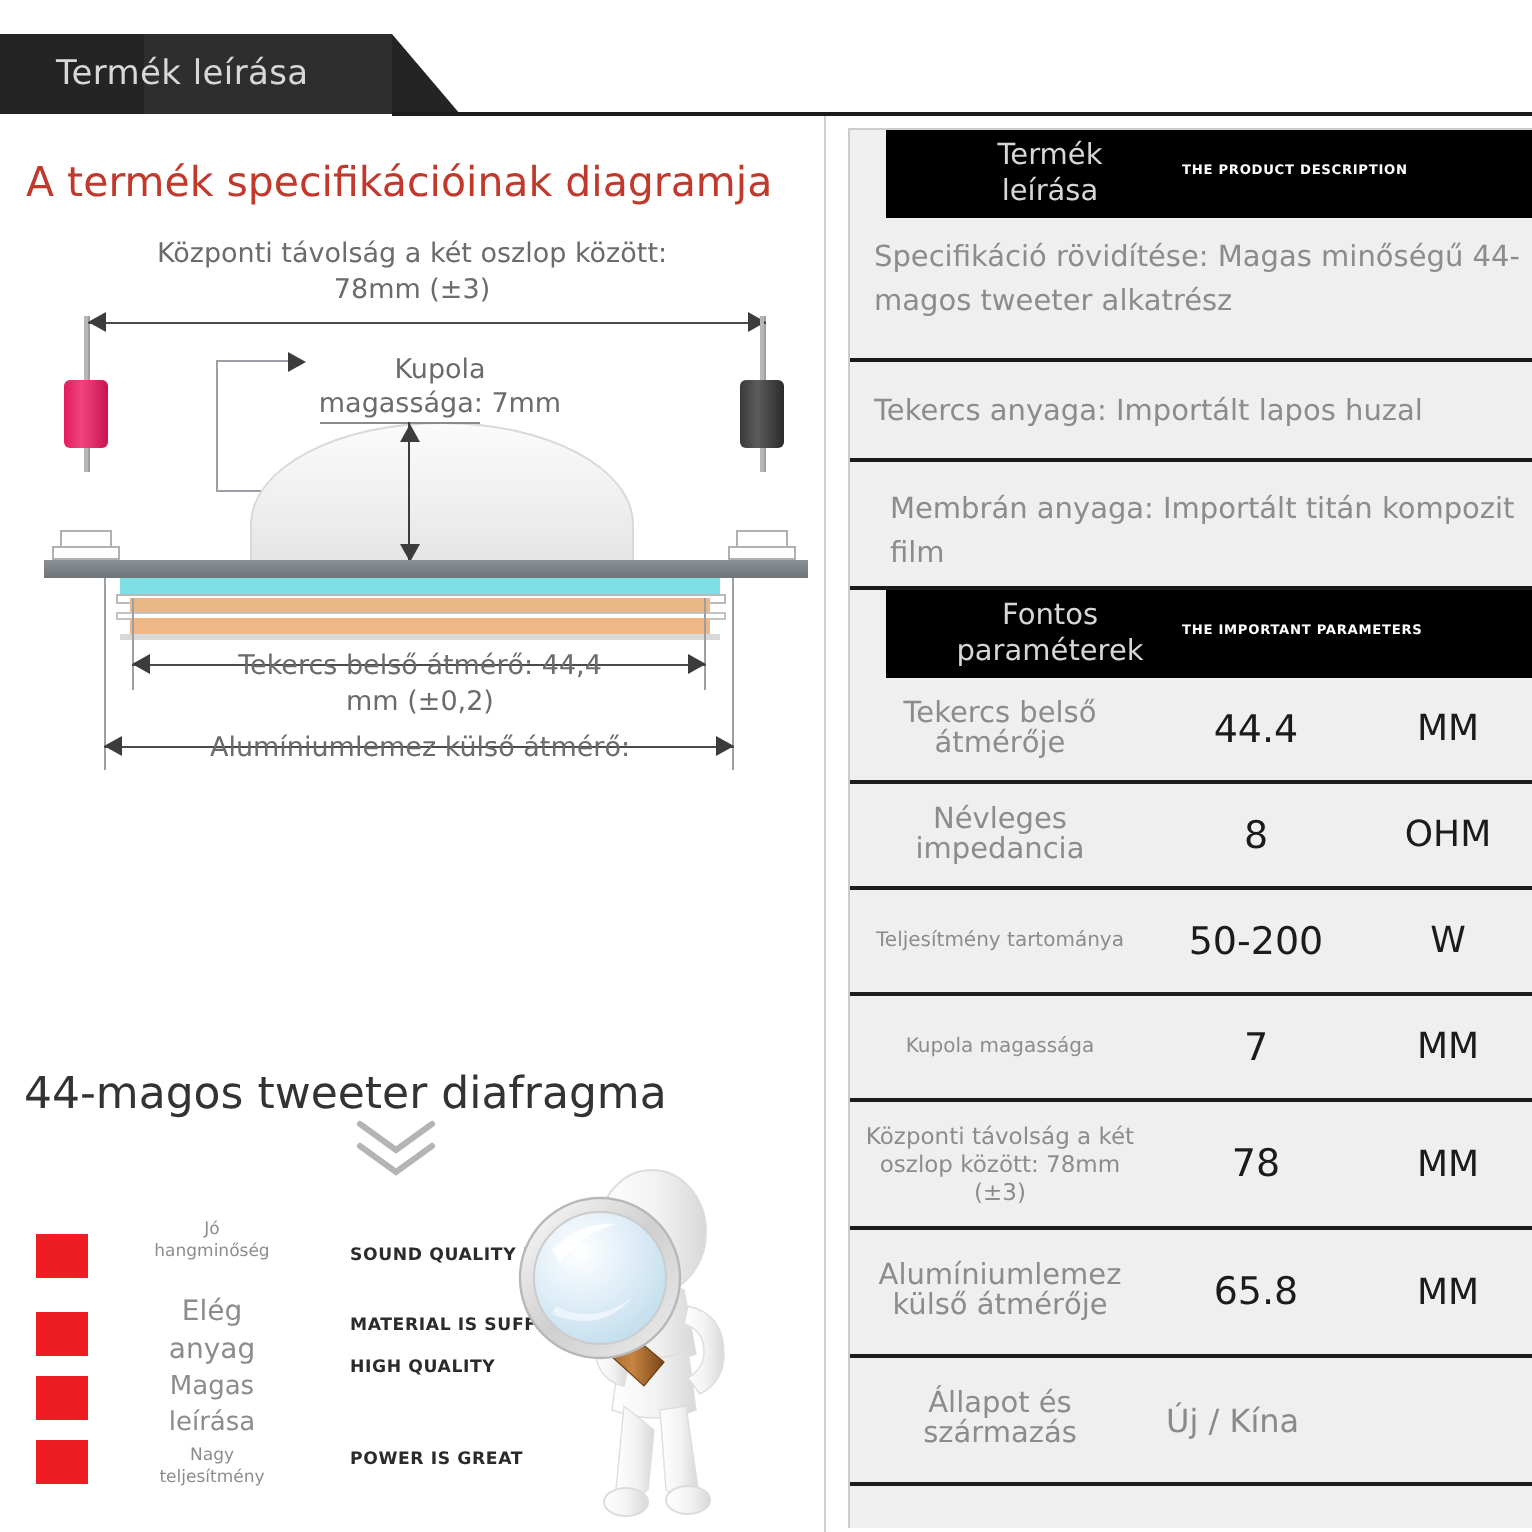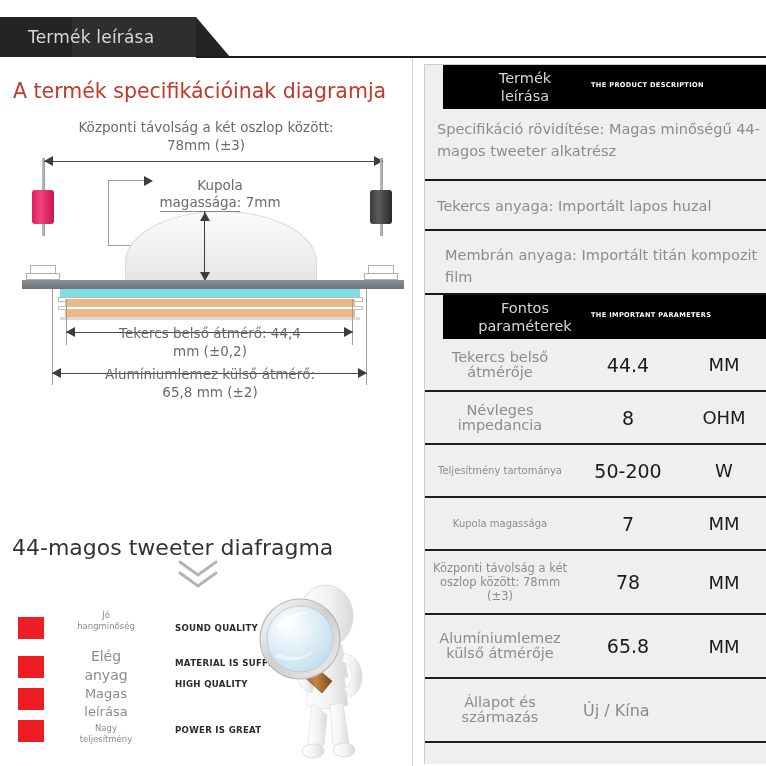--- a/index.html
+++ b/index.html
@@ -207,21 +207,20 @@
       <div class="arrowhead ah-right" style="left:344px;top:209px;"></div>
       <div class="dim-text" style="left:60px;top:206px;width:300px;">Tekercs belső átmérő: 44,4</div>
       <div class="dim-text" style="left:60px;top:224px;width:300px;">mm (±0,2)</div>
 
       <div class="leader" style="left:52px;top:171px;width:1px;height:96px;"></div>
       <div class="leader" style="left:366px;top:171px;width:1px;height:96px;"></div>
       <div class="arrowline" style="left:52px;top:255px;width:315px;"></div>
       <div class="arrowhead ah-left" style="left:52px;top:250px;"></div>
       <div class="arrowhead ah-right" style="left:358px;top:250px;"></div>
       <div class="dim-text" style="left:50px;top:247px;width:320px;">Alumíniumlemez külső átmérő:</div>
-      <div class="dim-text" style="left:50px;top:265px;width:320px;">65,8 mm (±2)</div>
     </div>
 
     <div id="left-sub">44-magos tweeter diafragma</div>
 
     <svg id="chev" viewBox="0 0 44 36">
       <path d="M4 4 L22 17 L40 4" fill="none" stroke="#b4b4b4" stroke-width="3" stroke-linecap="round"></path>
       <path d="M4 15 L22 28 L40 15" fill="none" stroke="#b4b4b4" stroke-width="3" stroke-linecap="round"></path>
     </svg>
 
     <div id="features">

